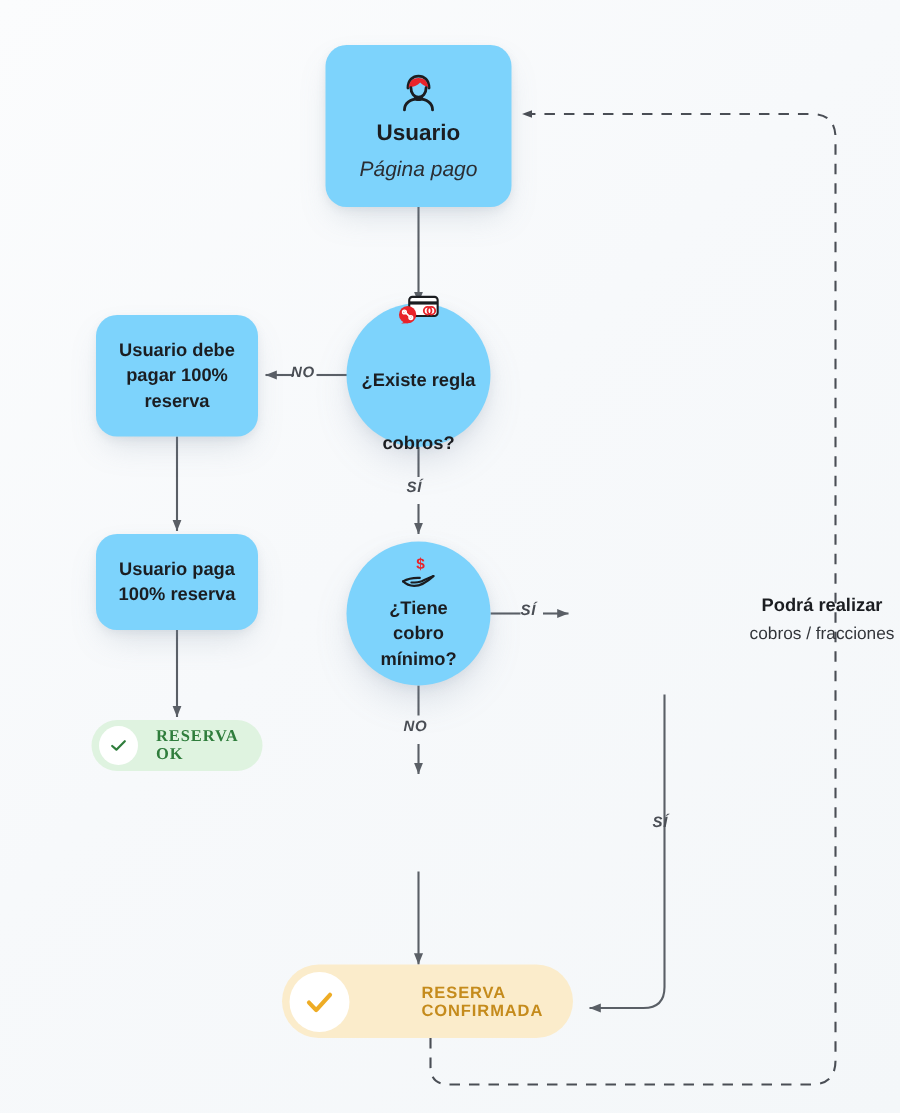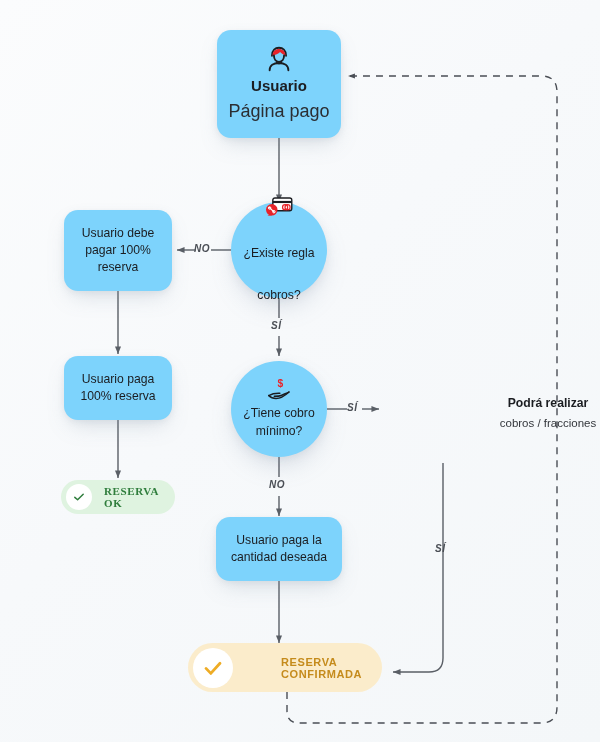--- a/index.html
+++ b/index.html
@@ -45,28 +45,29 @@
     box-shadow: 0 12px 26px -6px rgba(120,138,160,0.28),
                 0 2px 8px rgba(120,138,160,0.12);
   }
   .node-title {
     font-size: 15px;
     font-weight: bold;
     color: #1b1d21;
     line-height: 1.25;
   }
   .node-sub {
-    font-size: 18px;
+    font-size: 14px;
     color: #2b2e33;
     line-height: 1.3;
     margin-top: 4px;
+    font-style: italic;
   }
   .node-text {
     font-size: 12.2px;
-    font-weight: normal;
+    font-weight: bold;
     color: #1b1d21;
     line-height: 1.42;
     padding: 0 10px;
   }
   .icon-wrap {
     display: flex;
     align-items: center;
     justify-content: center;
     margin-bottom: 3px;
   }
@@ -232,24 +233,20 @@
         <path d="M4 20.5 C8 18.2 12.5 17.6 17 17.8" fill="none" stroke="#1b1d21" stroke-width="1.7" stroke-linecap="round"></path>
         <path d="M10.5 21.4 C14 21.4 16.6 21.2 18.6 20.4 C21.6 19.2 25 17.4 27.6 16.4" fill="none" stroke="#1b1d21" stroke-width="1.7" stroke-linecap="round"></path>
         <path d="M4 20.5 C6.4 23 9 24 12.6 24 C17.4 24 22 21.6 27.6 16.4" fill="none" stroke="#1b1d21" stroke-width="1.7" stroke-linecap="round"></path>
       </svg>
     </span>
     <span class="node-text">¿Tiene cobro</span>
     <span class="node-text">mínimo?</span>
   </div>
 
 
-  <div class="node box" id="node-usuario-paga-deseada" style="left:216px; top:517px; width:126px; height:64px;">
-    <span class="node-text">Usuario paga la</span>
-    <span class="node-text">cantidad deseada</span>
-  </div>
 
   <div class="pill" id="pill-reserva-ok" style="left:61px; top:480px; width:114px; height:34px;font-family:Liberation Serif, serif;">
     <span class="pill-badge">
       <svg width="14" height="14" viewBox="0 0 16 16" aria-hidden="true">
         <path d="M3.2 8.4 L6.4 11.2 L12.8 4.8" fill="none" stroke="#2f7d3c" stroke-width="1.7" stroke-linecap="round" stroke-linejoin="round"></path>
       </svg>
     </span>
     <span class="pill-label">RESERVA OK</span>
   </div>
 

